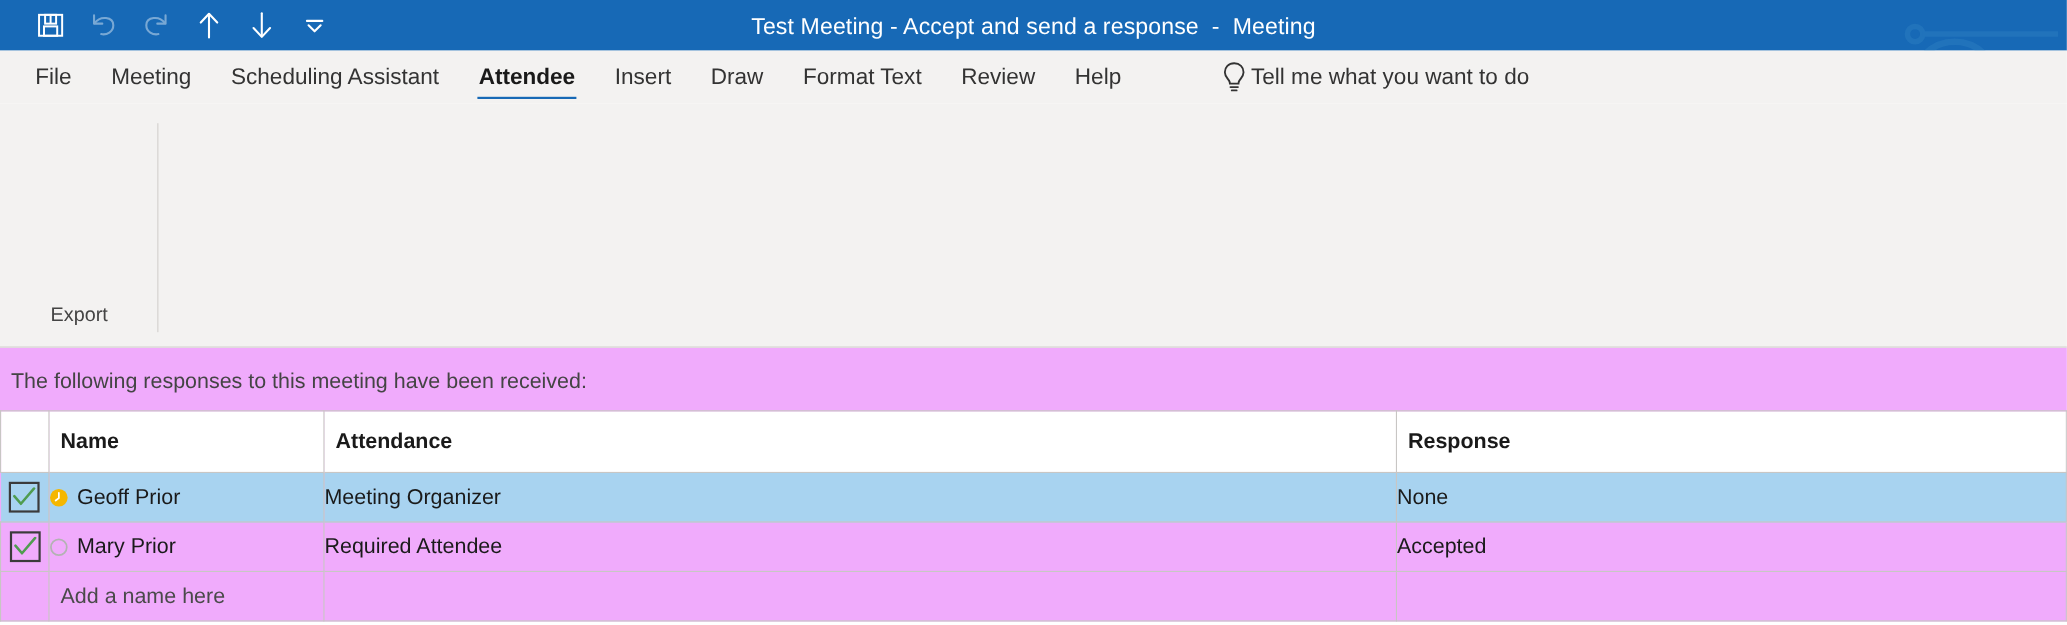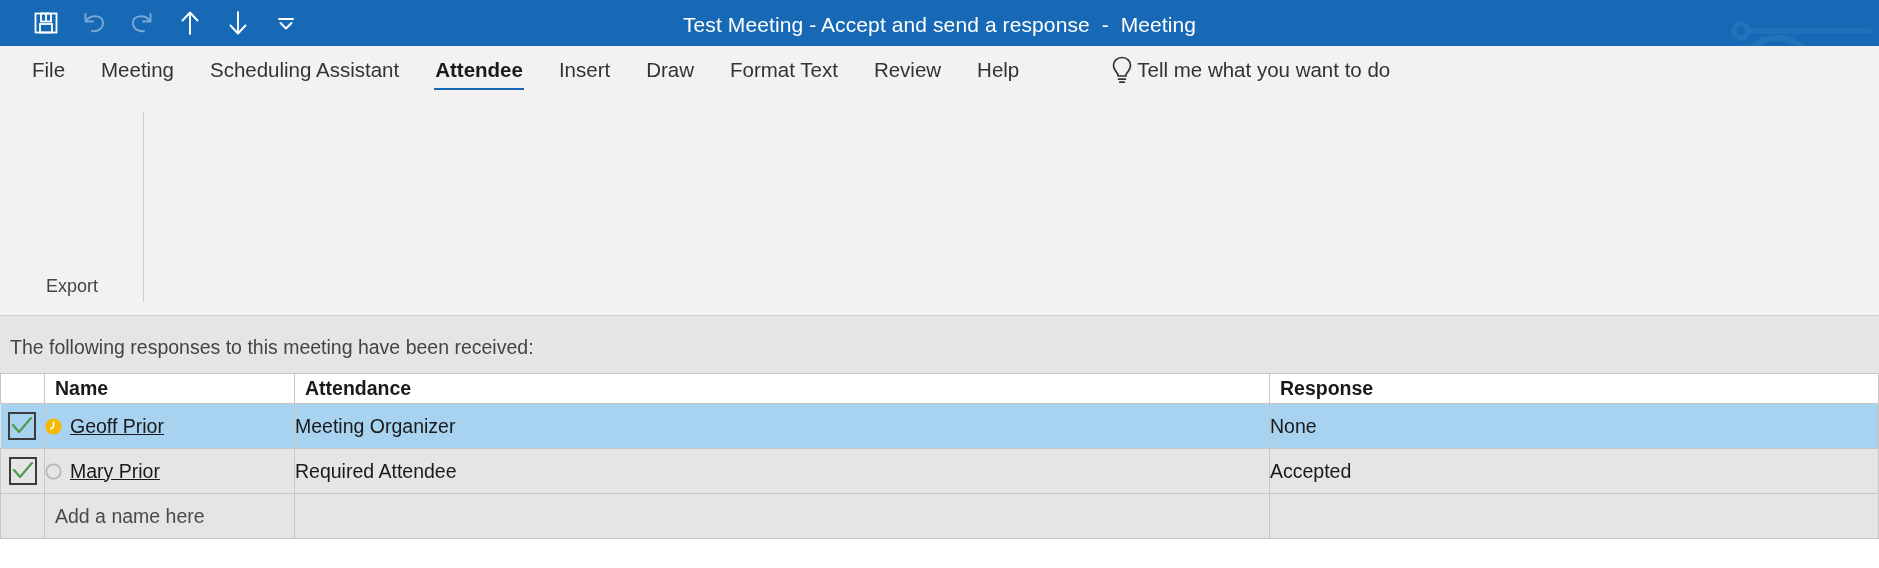--- a/index.html
+++ b/index.html
@@ -124,21 +124,21 @@
     color: #444444;
   }
   .group-sep {
     position: absolute;
     left: 143px; top: 18px;
     width: 1px; height: 190px;
     background: #d2d0ce;
   }
 
   
-  .content { padding: 0; background: #e5e5e5; }
+  .content { padding: 0; background: #f0abfc; }
   .intro {
     font-size: 19.5px;
     color: #444444;
     padding: 20px 0 14px 10px;
   }
 
   table.tracking {
     border-collapse: collapse;
     width: 1879px;
     table-layout: fixed;
@@ -154,21 +154,21 @@
   }
   th.col-check, td.col-check { width: 44px; border-left: none; }
   th.col-name,  td.col-name  { width: 250px; }
   th.col-att,   td.col-att   { width: 975px; }
   th.col-resp,  td.col-resp  { border-right: none; }
 
   table.tracking th {
     font-weight: bold;
     background: #ffffff;
     padding-left: 10px;
-    height: 30px;
+    height: 56px;
   }
   th.col-check { padding-left: 0; }
 
   td.col-name   { padding-left: 8px; }
   td.col-att    { padding-left: 10px; }
   td.col-resp   { padding-left: 10px; }
 
   tr.selected td {
     background: #a8d3f0;
     border-top: 1px dotted #3a3a3a;
@@ -180,21 +180,21 @@
     width: 28px; height: 28px;
     border: 2px solid #3b3b3b;
     background: transparent;
     margin: 0 auto;
     display: flex;
     align-items: center;
     justify-content: center;
   }
   .namecell { display: flex; align-items: center; gap: 8px; }
   .presence { width: 17px; height: 17px; flex: 0 0 auto; display:block; }
-  .person-name { text-decoration: underline; white-space: nowrap; text-align: center; }
+  .person-name { white-space: nowrap; text-align: center; }
   .placeholder { color: #4a4a4a; padding-left: 10px; margin-top: 32px; }
 </style>
 </head>
 <body>
 
 <div class="titlebar">
 
   <div class="qat">
 
     <div class="qat-btn">

